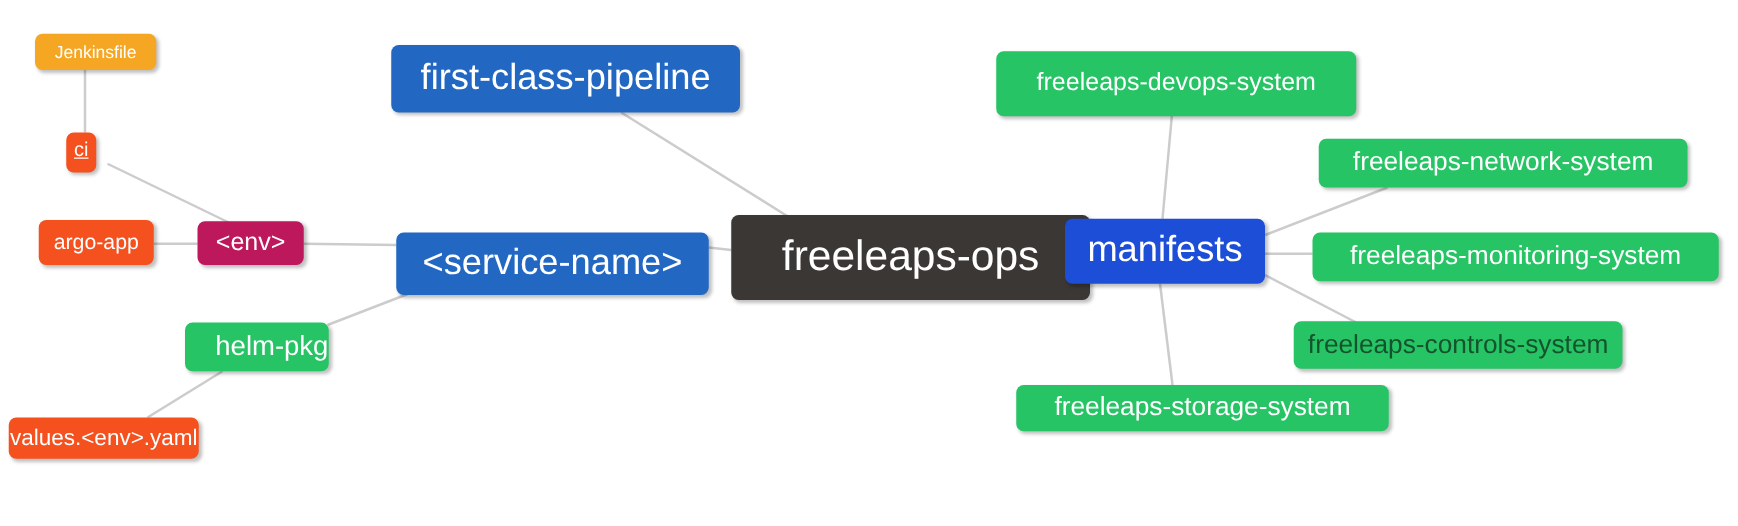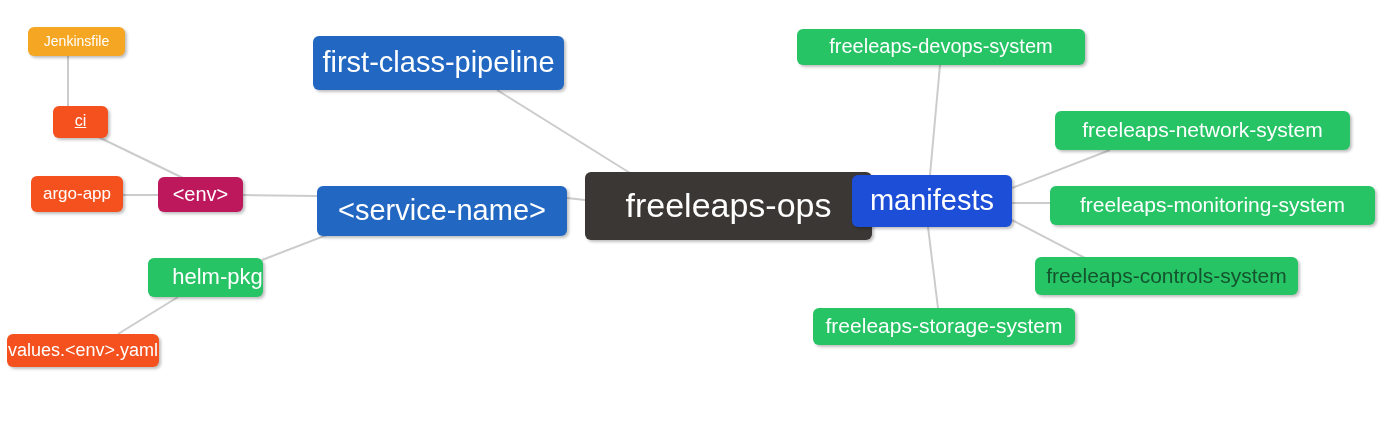--- a/index.html
+++ b/index.html
@@ -52,28 +52,28 @@
       <line x1="178" y1="297" x2="118" y2="334" stroke="#cccccc" stroke-width="2"></line>
       <line x1="847" y1="201" x2="852" y2="201" stroke="#cccccc" stroke-width="2"></line>
       <line x1="930" y1="175" x2="940" y2="65" stroke="#cccccc" stroke-width="2"></line>
       <line x1="1012" y1="188" x2="1110" y2="150" stroke="#cccccc" stroke-width="2"></line>
       <line x1="1012" y1="203" x2="1050" y2="203" stroke="#cccccc" stroke-width="2"></line>
       <line x1="1012" y1="220" x2="1085" y2="258" stroke="#cccccc" stroke-width="2"></line>
       <line x1="928" y1="227" x2="938" y2="308" stroke="#cccccc" stroke-width="2"></line>
     </svg>
   <div id="nodes">
       <div class="node" style="left: 28px; top: 27px; width: 97px; height: 29px; background: rgb(245, 166, 35); color: rgb(255, 255, 255); font-size: 14px;">Jenkinsfile</div>
-      <div class="node" style="left: 53px; top: 106px; width: 55px; height: 32px; background: rgb(244, 81, 30); color: rgb(255, 255, 255); font-size: 16px; text-decoration: underline;">ci</div>
+      <div class="node" style="left: 53px; top: 106px; width: 24px; height: 32px; background: rgb(244, 81, 30); color: rgb(255, 255, 255); font-size: 16px; text-decoration: underline;">ci</div>
       <div class="node" style="left: 31px; top: 176px; width: 92px; height: 36px; background: rgb(244, 81, 30); color: rgb(255, 255, 255); font-size: 17px;">argo-app</div>
       <div class="node" style="left: 158px; top: 177px; width: 85px; height: 35px; background: #be185d; color: rgb(255, 255, 255); font-size: 20px;">&lt;env&gt;</div>
       <div class="node" style="left: 148px; top: 258px; width: 115px; height: 39px; background: rgb(38, 196, 101); color: rgb(255, 255, 255); font-size: 22px; padding-left: 24px;">helm-pkg</div>
       <div class="node" style="left: 7px; top: 334px; width: 152px; height: 33px; background: rgb(244, 81, 30); color: rgb(255, 255, 255); font-size: 18px;">values.&lt;env&gt;.yaml</div>
-      <div class="node" style="left: 313px; top: 36px; width: 251px; height: 54px; background: rgb(34, 104, 195); color: rgb(255, 255, 255); font-size: 29px;">first-class-pipeline</div>
+      <div class="node" style="left: 313px; top: 36px; width: 279px; height: 54px; background: rgb(34, 104, 195); color: rgb(255, 255, 255); font-size: 29px;">first-class-pipeline</div>
       <div class="node" style="left: 317px; top: 171px; width: 250px; height: 50px; background: rgb(34, 104, 195); color: rgb(255, 255, 255); font-size: 29px; margin-top: 15px;">&lt;service-name&gt;</div>
       <div class="node" style="left: 585px; top: 172px; width: 287px; height: 68px; background: rgb(59, 55, 52); color: rgb(255, 255, 255); font-size: 34px;">freeleaps-ops</div>
       <div class="node" style="left: 852px; top: 175px; width: 160px; height: 52px; background: #1d4ed8; color: rgb(255, 255, 255); font-size: 29px;">manifests</div>
-      <div class="node" style="left: 797px; top: 29px; width: 288px; height: 36px; background: rgb(38, 196, 101); color: rgb(255, 255, 255); font-size: 20px;">freeleaps-devops-system</div>
+      <div class="node" style="left: 797px; top: 41px; width: 288px; height: 52px; background: rgb(38, 196, 101); color: rgb(255, 255, 255); font-size: 20px;">freeleaps-devops-system</div>
       <div class="node" style="left: 1055px; top: 111px; width: 295px; height: 39px; background: rgb(38, 196, 101); color: rgb(255, 255, 255); font-size: 21px;">freeleaps-network-system</div>
       <div class="node" style="left: 1050px; top: 186px; width: 325px; height: 39px; background: rgb(38, 196, 101); color: rgb(255, 255, 255); font-size: 21px;">freeleaps-monitoring-system</div>
       <div class="node" style="left: 1035px; top: 257px; width: 263px; height: 38px; background: rgb(38, 196, 101); color: #14532d; font-size: 21px;">freeleaps-controls-system</div>
-      <div class="node" style="left: 813px; top: 308px; width: 262px; height: 37px; background: rgb(38, 196, 101); color: rgb(255, 255, 255); font-size: 21px;">freeleaps-storage-system</div>
+      <div class="node" style="left: 813px; top: 308px; width: 298px; height: 37px; background: rgb(38, 196, 101); color: rgb(255, 255, 255); font-size: 21px;">freeleaps-storage-system</div>
     </div>
 </div>
 
 </body></html>

